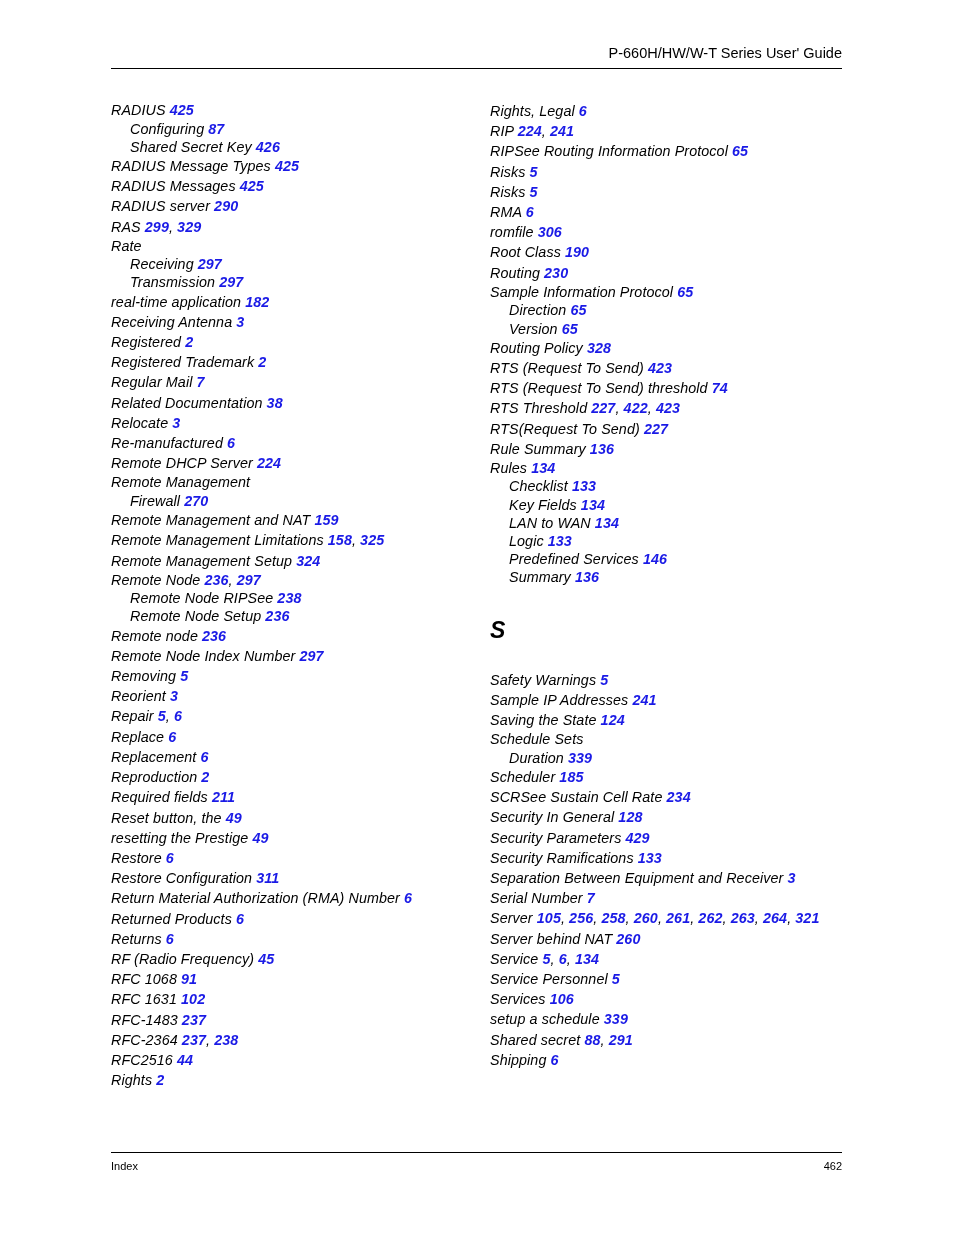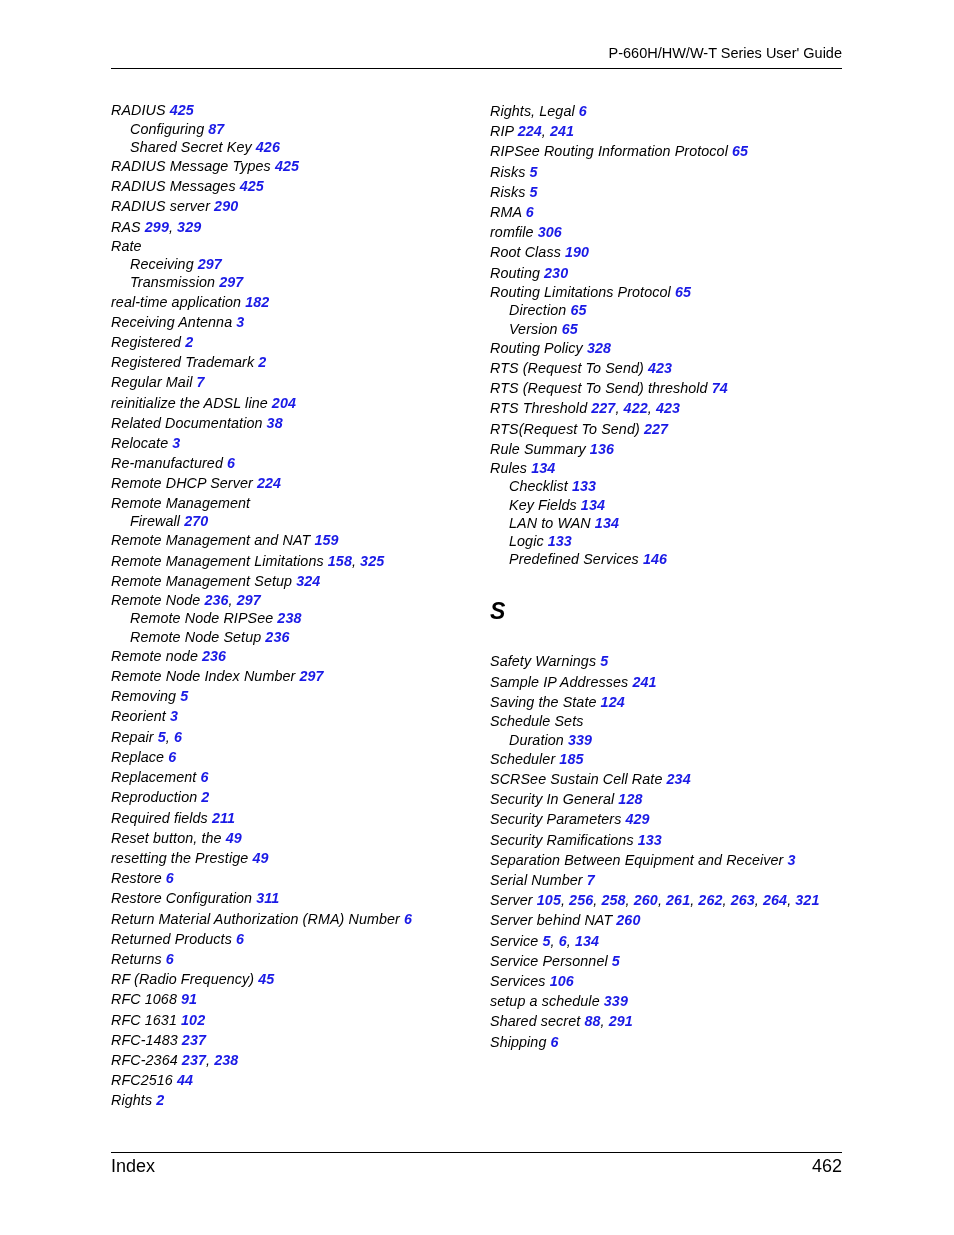--- a/index.html
+++ b/index.html
@@ -102,21 +102,21 @@
   .footer-rule {
     height: 0;
     border-top: 1.6px solid #000;
     width: 731px;
   }
   .footer-row {
     margin-top: 5px;
     display: flex;
     justify-content: space-between;
     align-items: baseline;
-    font-size: 18px;
+    font-size: 11px;
     line-height: 17px;
   }
 </style>
 </head>
 <body>
 
 <div class="page">
 
   <div class="header-band">
     <div class="header-title">P-660H/HW/W-T Series User' Guide</div>
@@ -133,21 +133,20 @@
         <div class="entry"><span>RADIUS server</span> <span class="pg">290</span></div>
         <div class="entry"><span>RAS</span> <span class="pg">299</span><span class="sep">, </span><span class="pg">329</span></div>
         <div class="entry has-sub"><span>Rate</span></div>
         <div class="entry sub"><span>Receiving</span> <span class="pg">297</span></div>
         <div class="entry sub"><span>Transmission</span> <span class="pg">297</span></div>
         <div class="entry"><span>real-time application</span> <span class="pg">182</span></div>
         <div class="entry"><span>Receiving Antenna</span> <span class="pg">3</span></div>
         <div class="entry"><span>Registered</span> <span class="pg">2</span></div>
         <div class="entry"><span>Registered Trademark</span> <span class="pg">2</span></div>
         <div class="entry"><span>Regular Mail</span> <span class="pg">7</span></div>
-        <div class="entry"><span>reinitialize the ADSL line</span> <span class="pg">204</span></div>
         <div class="entry"><span>Related Documentation</span> <span class="pg">38</span></div>
         <div class="entry"><span>Relocate</span> <span class="pg">3</span></div>
         <div class="entry"><span>Re-manufactured</span> <span class="pg">6</span></div>
         <div class="entry"><span>Remote DHCP Server</span> <span class="pg">224</span></div>
         <div class="entry has-sub"><span>Remote Management</span></div>
         <div class="entry sub"><span>Firewall</span> <span class="pg">270</span></div>
         <div class="entry"><span>Remote Management and NAT</span> <span class="pg">159</span></div>
         <div class="entry"><span>Remote Management Limitations</span> <span class="pg">158</span><span class="sep">, </span><span class="pg">325</span></div>
         <div class="entry"><span>Remote Management Setup</span> <span class="pg">324</span></div>
         <div class="entry has-sub"><span>Remote Node</span> <span class="pg">236</span><span class="sep">, </span><span class="pg">297</span></div>
@@ -180,35 +179,36 @@
     <div class="col col-right" id="col-right">
         <div class="entry"><span>Rights, Legal</span> <span class="pg">6</span></div>
         <div class="entry"><span>RIP</span> <span class="pg">224</span><span class="sep">, </span><span class="pg">241</span></div>
         <div class="entry"><span>RIPSee Routing Information Protocol</span> <span class="pg">65</span></div>
         <div class="entry"><span>Risks</span> <span class="pg">5</span></div>
         <div class="entry"><span>Risks</span> <span class="pg">5</span></div>
         <div class="entry"><span>RMA</span> <span class="pg">6</span></div>
         <div class="entry"><span>romfile</span> <span class="pg">306</span></div>
         <div class="entry"><span>Root Class</span> <span class="pg">190</span></div>
         <div class="entry"><span>Routing</span> <span class="pg">230</span></div>
-        <div class="entry has-sub"><span>Routing Limitations Protocol</span> <span class="pg">65</span></div>
+        <div class="entry has-sub"><span>Sample Information Protocol</span> <span class="pg">65</span></div>
         <div class="entry sub"><span>Direction</span> <span class="pg">65</span></div>
         <div class="entry sub"><span>Version</span> <span class="pg">65</span></div>
         <div class="entry"><span>Routing Policy</span> <span class="pg">328</span></div>
         <div class="entry"><span>RTS (Request To Send)</span> <span class="pg">423</span></div>
         <div class="entry"><span>RTS (Request To Send) threshold</span> <span class="pg">74</span></div>
         <div class="entry"><span>RTS Threshold</span> <span class="pg">227</span><span class="sep">, </span><span class="pg">422</span><span class="sep">, </span><span class="pg">423</span></div>
         <div class="entry"><span>RTS(Request To Send)</span> <span class="pg">227</span></div>
         <div class="entry"><span>Rule Summary</span> <span class="pg">136</span></div>
         <div class="entry has-sub"><span>Rules</span> <span class="pg">134</span></div>
         <div class="entry sub"><span>Checklist</span> <span class="pg">133</span></div>
         <div class="entry sub"><span>Key Fields</span> <span class="pg">134</span></div>
         <div class="entry sub"><span>LAN to WAN</span> <span class="pg">134</span></div>
         <div class="entry sub"><span>Logic</span> <span class="pg">133</span></div>
         <div class="entry sub"><span>Predefined Services</span> <span class="pg">146</span></div>
+        <div class="entry sub"><span>Summary</span> <span class="pg">136</span></div>
         <div class="letter-head">S</div>
         <div class="entry"><span>Safety Warnings</span> <span class="pg">5</span></div>
         <div class="entry"><span>Sample IP Addresses</span> <span class="pg">241</span></div>
         <div class="entry"><span>Saving the State</span> <span class="pg">124</span></div>
         <div class="entry has-sub"><span>Schedule Sets</span></div>
         <div class="entry sub"><span>Duration</span> <span class="pg">339</span></div>
         <div class="entry"><span>Scheduler</span> <span class="pg">185</span></div>
         <div class="entry"><span>SCRSee Sustain Cell Rate</span> <span class="pg">234</span></div>
         <div class="entry"><span>Security In General</span> <span class="pg">128</span></div>
         <div class="entry"><span>Security Parameters</span> <span class="pg">429</span></div>

